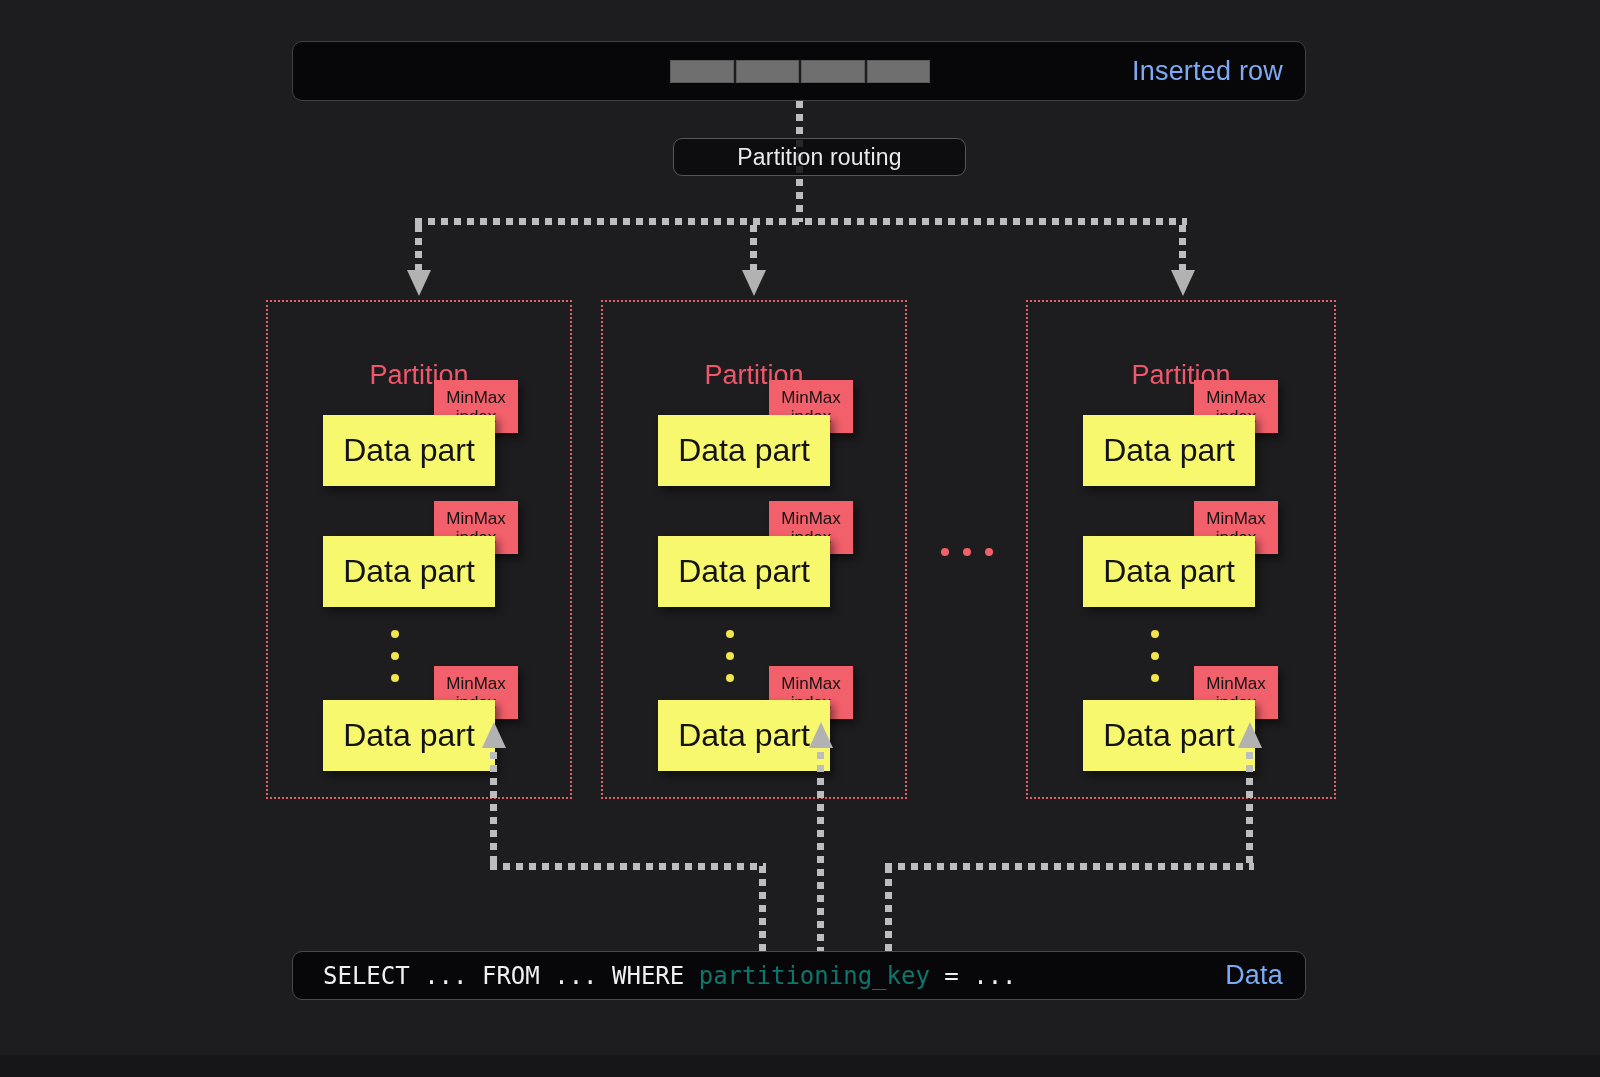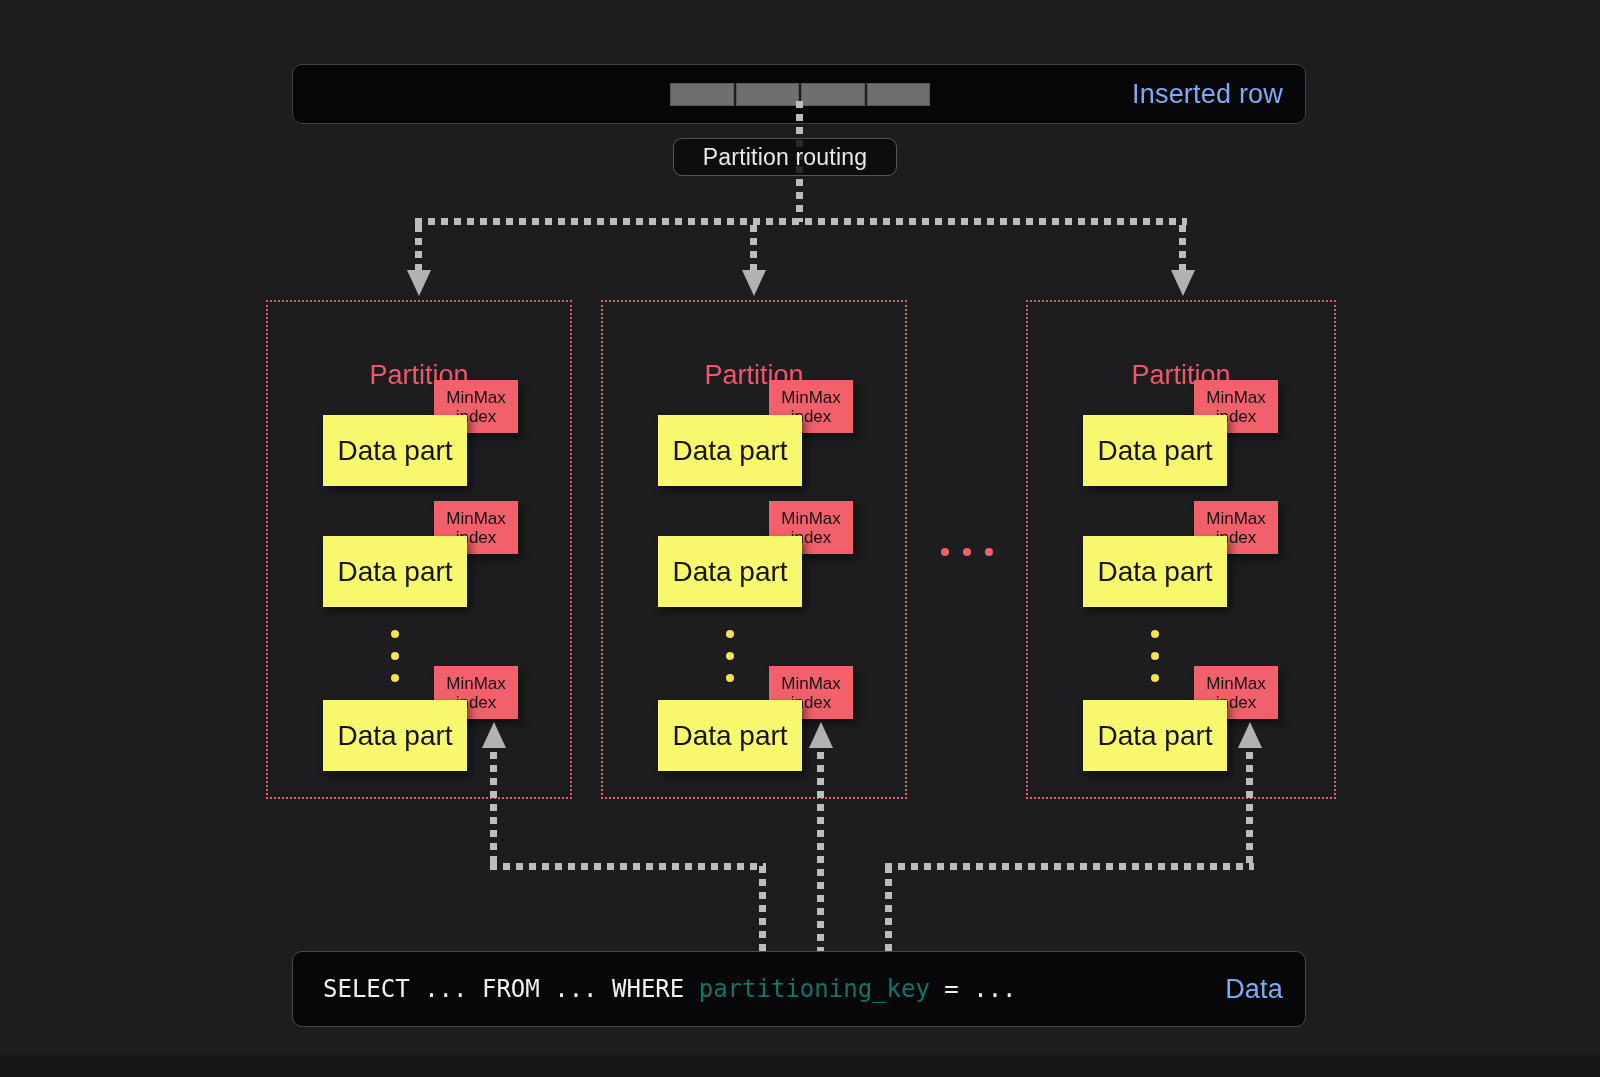--- a/index.html
+++ b/index.html
@@ -4,24 +4,24 @@
 <style>
   html,body{margin:0;padding:0;background:#1c1c1e;}
   .canvas{
     position:relative;width:1600px;height:1077px;background:#1d1d1f;overflow:hidden;
     font-family:"Liberation Sans",sans-serif;
   }
   
   .bar{
     position:absolute;left:292px;width:1014px;height:60px;
     background:#070709;border:1px solid #414145;border-radius:10px;
-    box-sizing:border-box;display:flex;align-items:center;margin-top:23px;
+    box-sizing:border-box;display:flex;align-items:center;
   }
   .bar.top{top:41px;}
-  .bar.bottom{top:928px;height:76px;border-color:#4a4a4e;padding-left:20px;}
+  .bar.bottom{top:951px;height:49px;border-color:#4a4a4e;padding-left:20px;}
   .bar-tag{
     position:absolute;right:22px;top:0;height:100%;display:flex;align-items:center;
     color:#7cabf4;font-size:27px;letter-spacing:.2px;
   }
   .segments{
     position:absolute;left:377px;top:18px;width:260px;height:23px;display:flex;
   }
   .segment{
     flex:1;background:#6f6f6f;border-right:2px solid #1d1d1f;box-sizing:border-box;
     box-shadow:inset 0 0 0 1px #5a5a5a;
@@ -54,22 +54,22 @@
     position:absolute;top:14px;left:0;width:100%;text-align:center;
     color:#f2566b;font-size:27px;margin-top:44px;
   }
   .minmax{
     position:absolute;left:166px;width:84px;height:53px;background:#f2606b;
     color:#141414;font-size:17px;line-height:19px;text-align:center;
     display:flex;flex-direction:column;justify-content:center;
     box-shadow:4px 5px 8px rgba(0,0,0,.45);
   }
   .datapart{
-    position:absolute;left:55px;width:144px;height:71px;background:#f8f86e;
-    color:#141414;font-size:28px;display:flex;align-items:center;justify-content:center;
+    position:absolute;left:55px;width:172px;height:71px;background:#f8f86e;
+    color:#141414;font-size:32px;display:flex;align-items:center;justify-content:center;
     box-shadow:4px 5px 8px rgba(0,0,0,.45);
   }
   .mm1{top:78px;} .dp1{top:113px;}
   .mm2{top:199px;} .dp2{top:234px;}
   .mm3{top:364px;} .dp3{top:398px;}
   .vdots{position:absolute;left:123px;top:328px;width:8px;}
   .vdots .dot{width:8px;height:8px;border-radius:50%;background:#f0e44f;margin-bottom:14px;}
   .hdots{position:absolute;left:941px;top:548px;display:flex;gap:14px;}
   .hdots .dot{width:8px;height:8px;border-radius:50%;background:#f2606b;}
   .band{position:absolute;left:0;top:1055px;width:1600px;height:22px;background:#161618;}
@@ -91,21 +91,21 @@
 
   <div class="dv" style="left:796px;top:101px;height:121px;"></div>
   <div class="dh" style="left:415px;top:218px;width:772px;"></div>
   <div class="dv" style="left:415px;top:225px;height:47px;"></div>
   <div class="dv" style="left:750px;top:225px;height:47px;"></div>
   <div class="dv" style="left:1179px;top:225px;height:47px;"></div>
   <div class="arr-down" style="left:407px;top:270px;"></div>
   <div class="arr-down" style="left:742px;top:270px;"></div>
   <div class="arr-down" style="left:1171px;top:270px;"></div>
 
-  <div class="pill" style="left:673px;top:138px;width:224px;justify-content:center;">
+  <div class="pill" style="left:673px;top:138px;width:293px;justify-content:center;">
     <span>Partition routing</span>
   </div>
 
   <div class="partition p1">
     <div class="ptitle">Partition</div>
     <div class="minmax mm1">
       <span>MinMax</span>
       <span>index</span>
     </div>
     <div class="datapart dp1">Data part</div>

